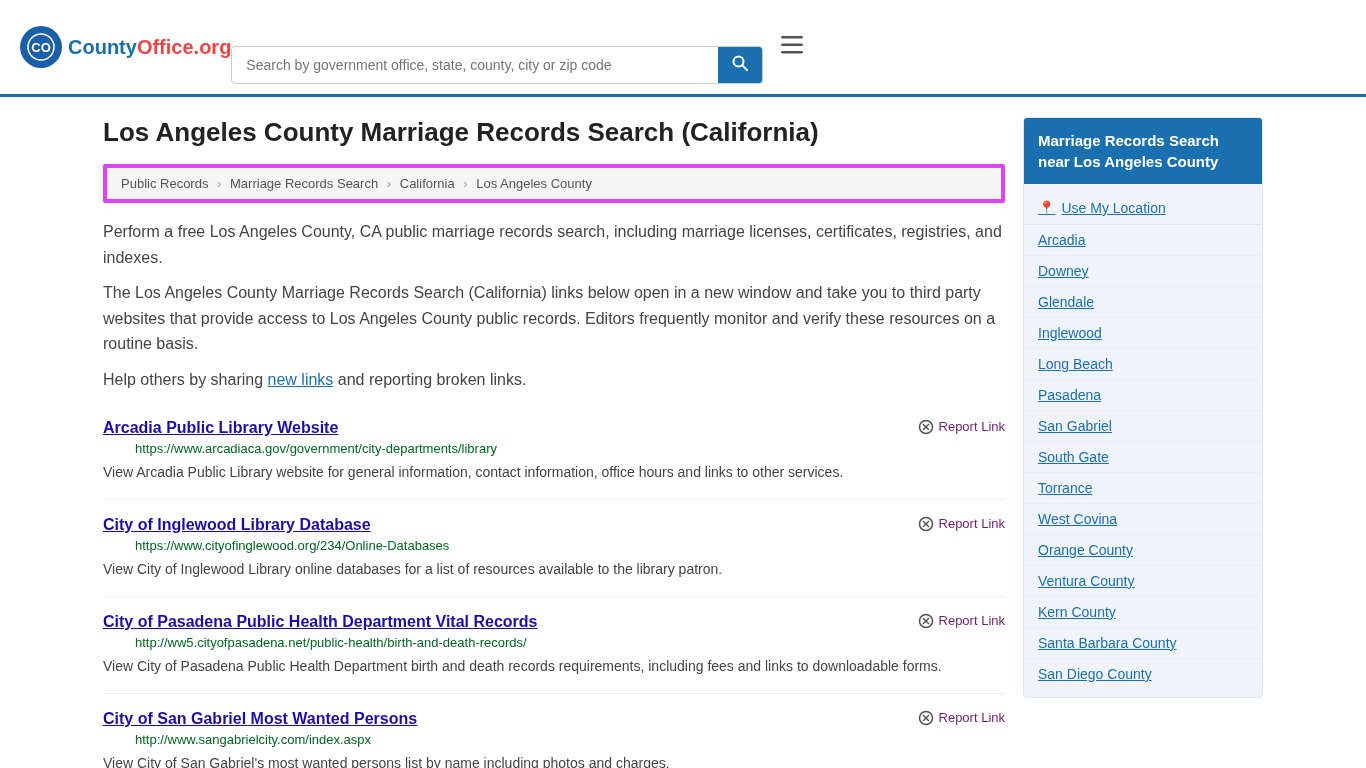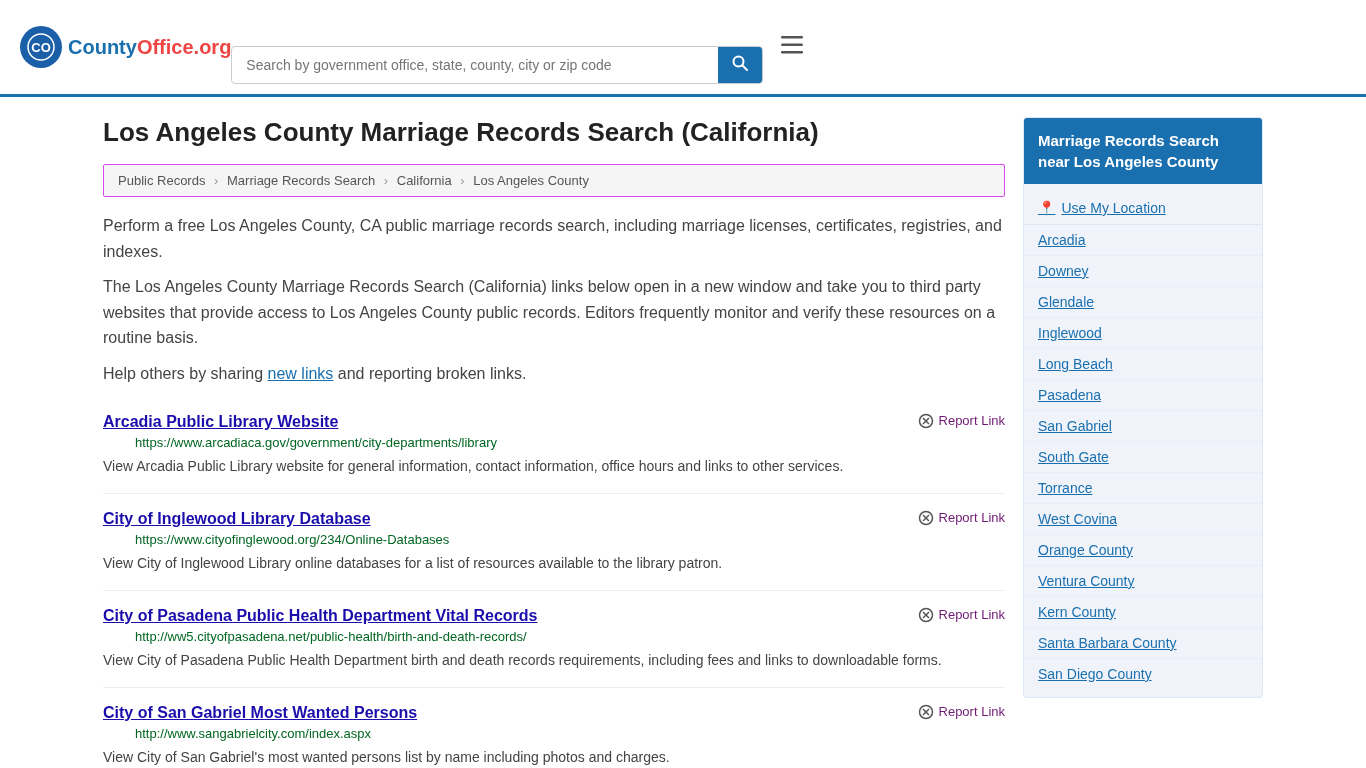--- a/index.html
+++ b/index.html
@@ -96,21 +96,21 @@
     .page-title {
       font-size: 26px;
       font-weight: bold;
       color: #222;
       margin-bottom: 16px;
     }
 
     
     .breadcrumb {
       background: #f5f5f5;
-      border: 1px solid #d946ef;
+      border: 4px solid #d946ef;
       padding: 8px 14px;
       font-size: 13px;
       margin-bottom: 16px;
       border-radius: 2px;
     }
     .breadcrumb a {
       color: #555;
       text-decoration: none;
     }
     .breadcrumb span {

